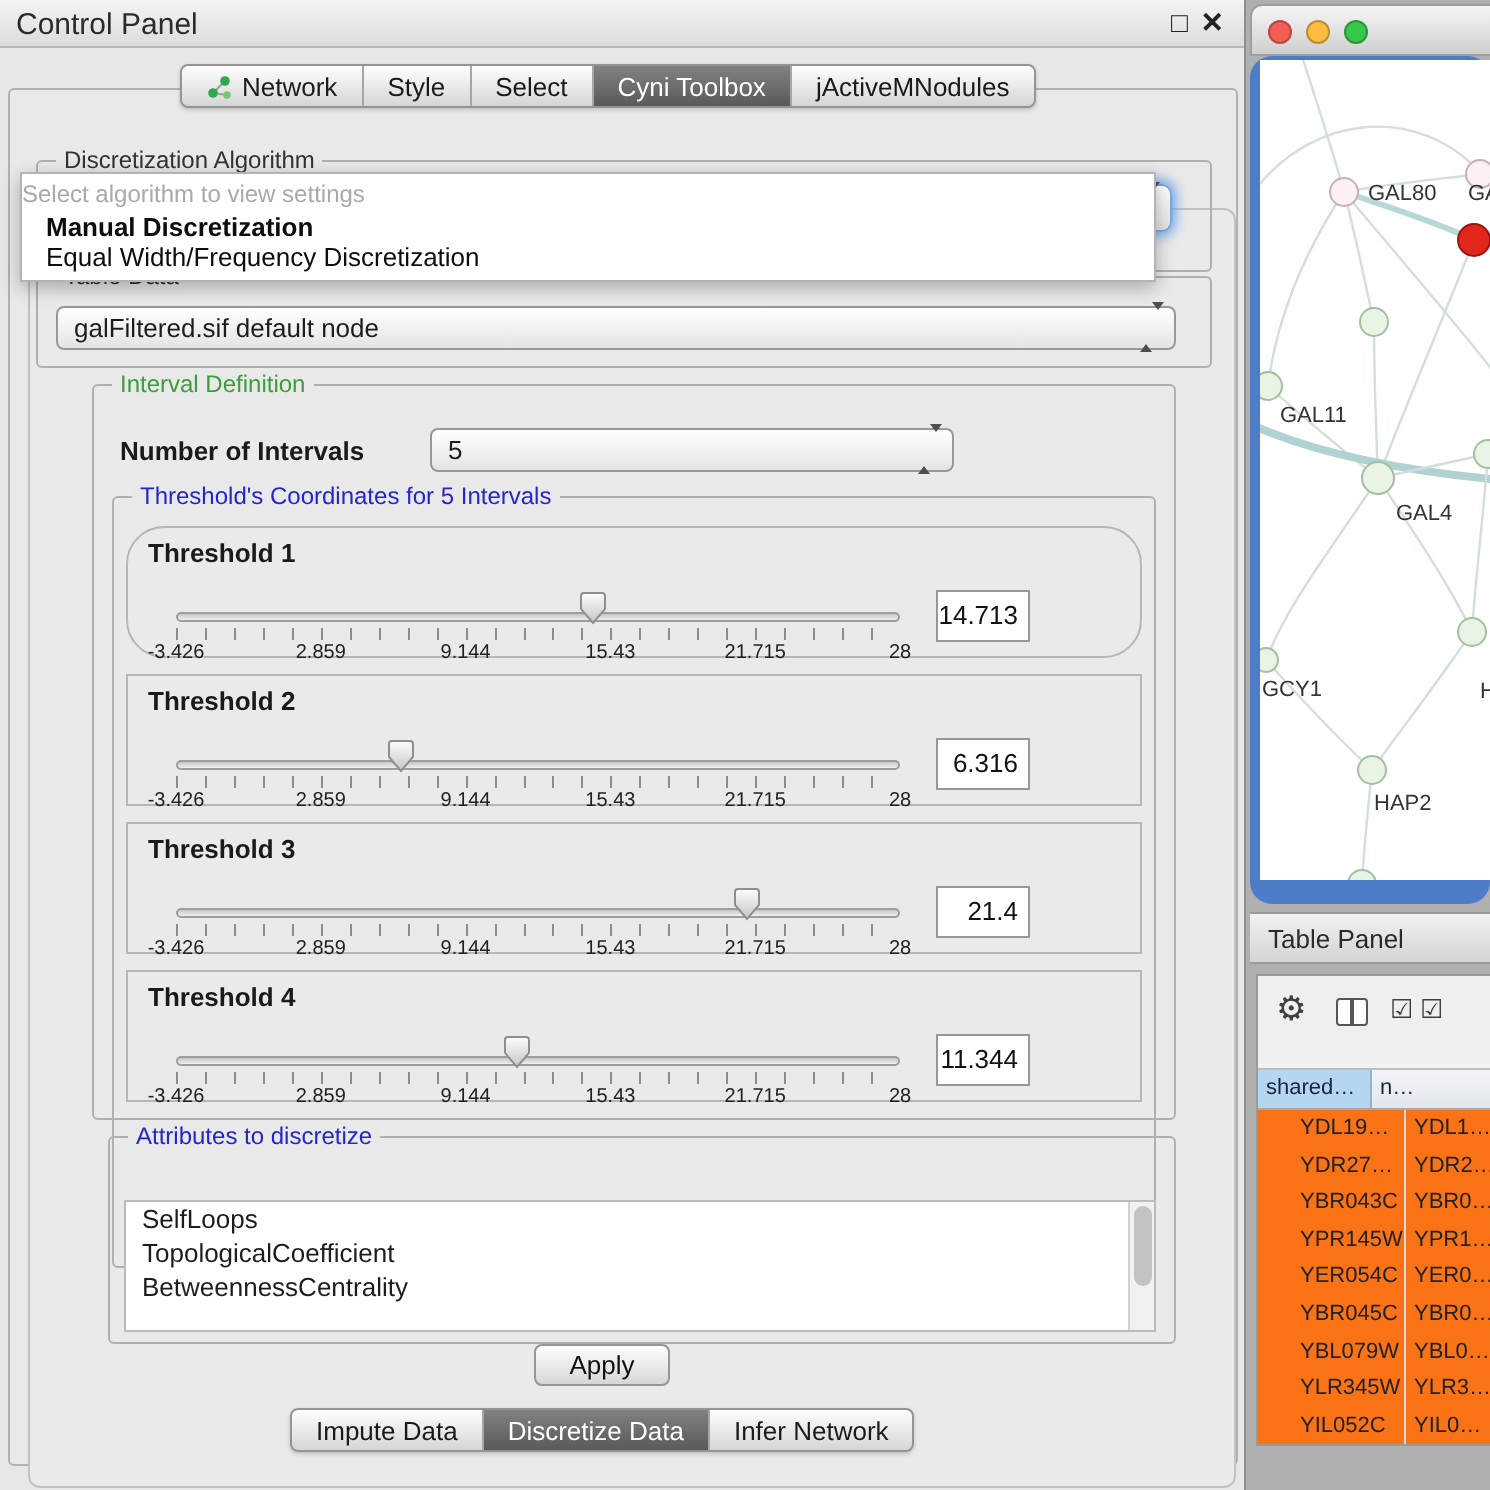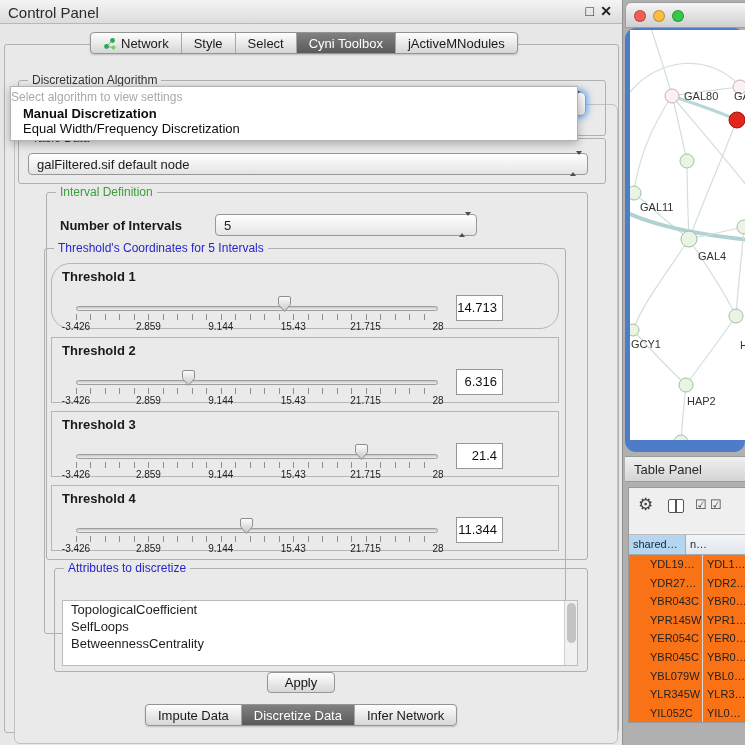--- a/index.html
+++ b/index.html
@@ -177,21 +177,21 @@
 
   <div class="groupbox" style="left:46px; top:192px; width:542px; height:368px;">
     <span class="group-title green">Interval Definition</span>
   </div>
   <span class="bold-label" style="left:60px; top:218px;">Number of Intervals</span>
   <div class="combo" style="left:215px; top:214px; width:262px; height:22px;">
     <span class="txt">5</span>
     <span class="stepper"><span class="stp-up"></span><span class="stp-down"></span></span>
   </div>
 
-  <div class="groupbox" style="left:44px; top:248px; width:522px; height:386px;" id="thresh-group">
+  <div class="groupbox" style="left:56px; top:248px; width:522px; height:386px;" id="thresh-group">
     <span class="group-title blue">Threshold's Coordinates for 5 Intervals</span>
     <div id="thresh-boxes">
         <div class="tbox" style="top: 14px; border-radius: 19px;">
           <div class="tlabel">Threshold 1</div>
           <div class="slider">
             <div class="track"></div>
             <div class="ticks"></div>
             <div class="slabels">
               <span class="slabel" style="left: 0%;">-3.426</span>
               <span class="slabel" style="left: 20%;">2.859</span>
@@ -265,22 +265,22 @@
         </div>
       </div>
   </div>
 
   <div class="groupbox" style="left:54px; top:568px; width:534px; height:104px;">
     <span class="group-title blue">Attributes to discretize</span>
   </div>
   <span class="bold-label" style="left:64px; top:580px;margin-top:27px;">Numerical Attributes</span>
   <div class="listbox">
     <div id="attr-items">
+        <div class="attr-item">SelfLoops</div>
         <div class="attr-item">TopologicalCoefficient</div>
-        <div class="attr-item">SelfLoops</div>
         <div class="attr-item">BetweennessCentrality</div>
       </div>
     <div class="vscroll">
         <div class="vthumb"></div>
       </div>
   </div>
 
   <div class="push-btn">Apply</div>
 
   <div class="tabbar" id="bottom-tabs">

